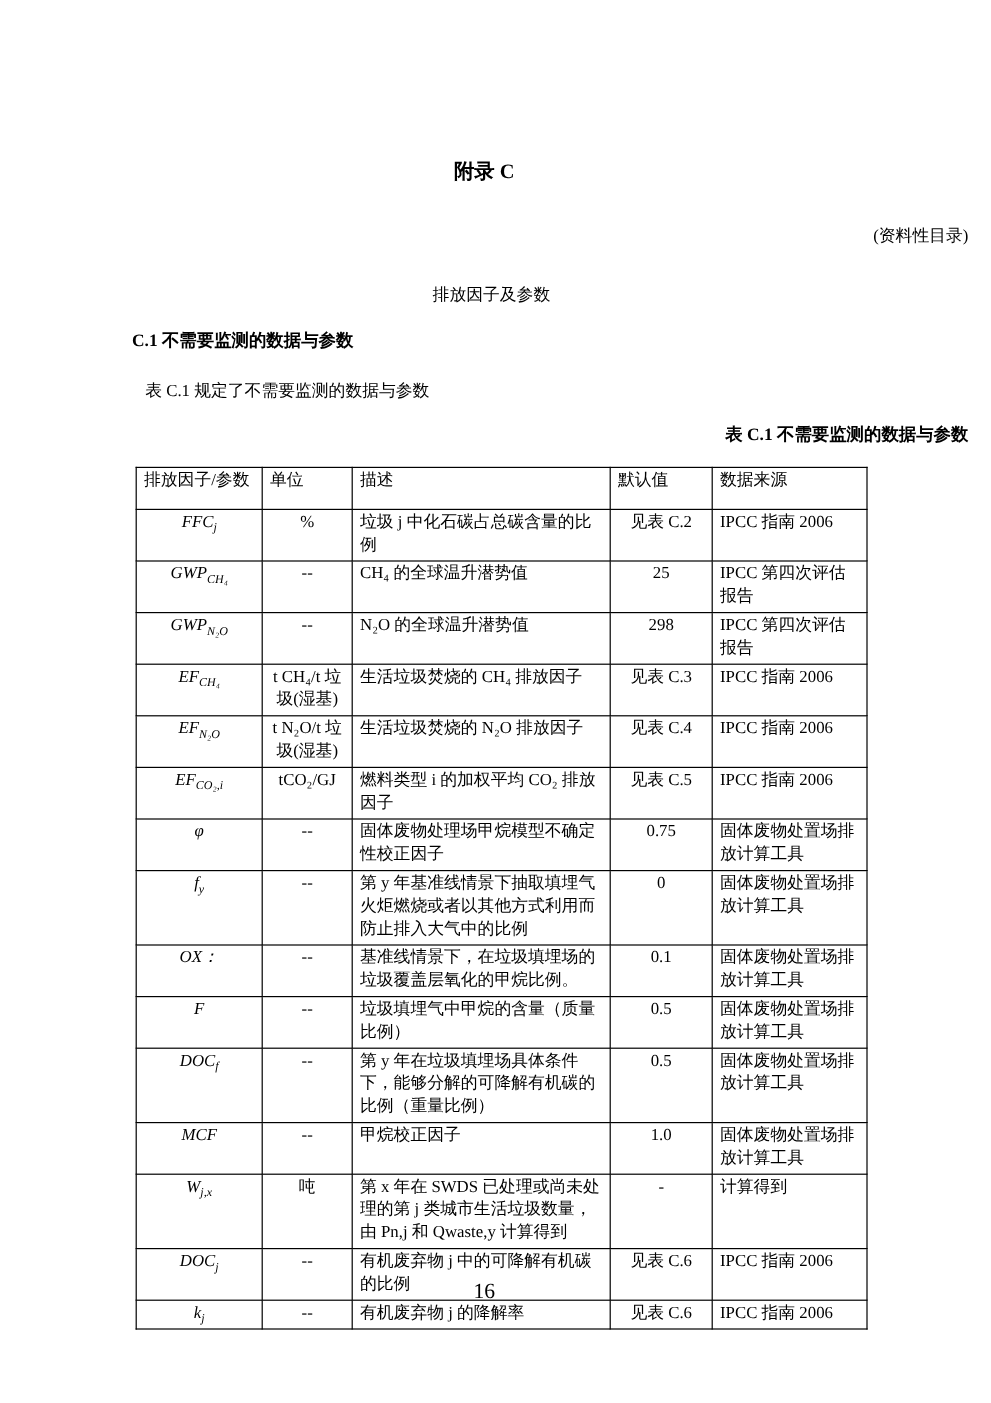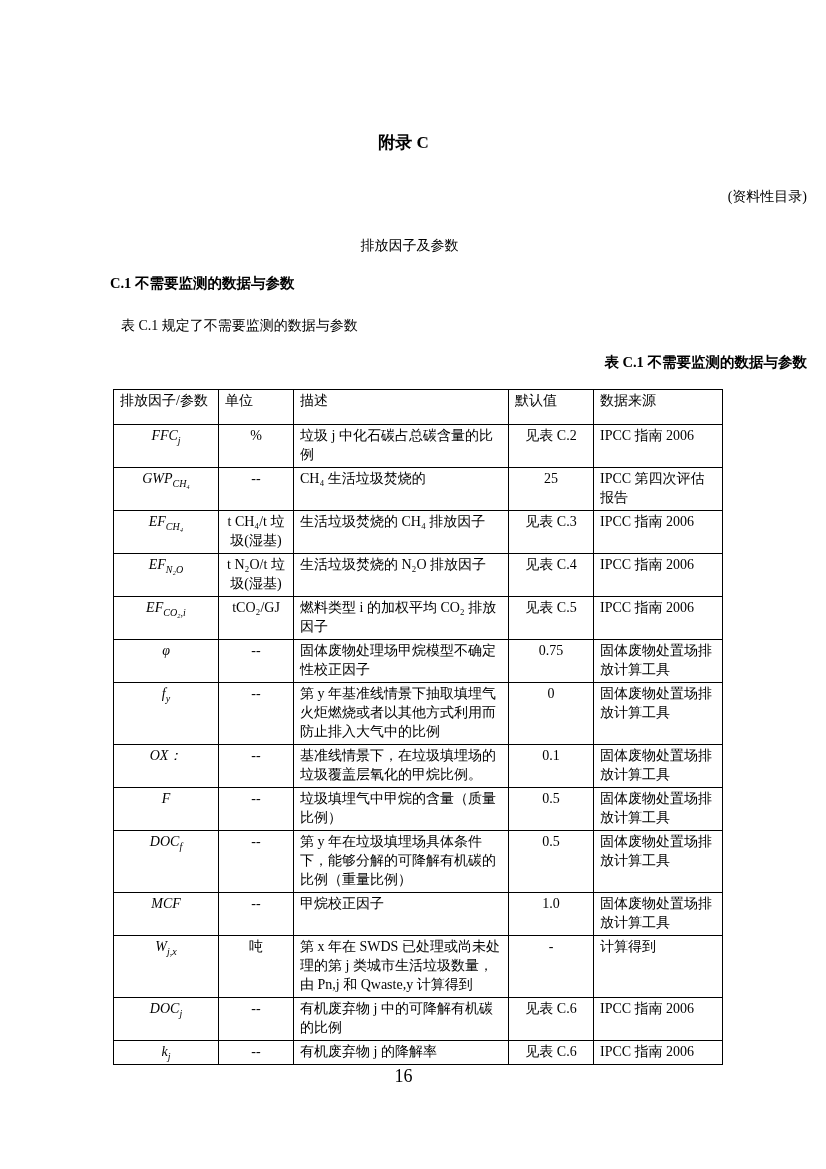--- a/index.html
+++ b/index.html
@@ -126,25 +126,32 @@
     <td class="param-cell"><span>FFC</span><sub>j</sub></td>
     <td class="unit-cell">%</td>
     <td class="desc-cell">垃圾 j 中化石碳占总碳含量的比例</td>
     <td class="default-cell">见表 C.2</td>
     <td class="source-cell">IPCC 指南 2006</td>
   </tr>
 
   <tr>
     <td class="param-cell"><span>GWP</span><sub>CH₄</sub></td>
     <td class="unit-cell">--</td>
-    <td class="desc-cell">CH₄ 生活垃圾焚烧的</td>
+    <td class="desc-cell">CH₄ 的全球温升潜势值</td>
     <td class="default-cell">25</td>
     <td class="source-cell">IPCC 第四次评估报告</td>
   </tr>
 
+  <tr>
+    <td class="param-cell"><span>GWP</span><sub>N₂O</sub></td>
+    <td class="unit-cell">--</td>
+    <td class="desc-cell">N₂O 的全球温升潜势值</td>
+    <td class="default-cell">298</td>
+    <td class="source-cell">IPCC 第四次评估报告</td>
+  </tr>
 
   <tr>
     <td class="param-cell"><span>EF</span><sub>CH₄</sub></td>
     <td class="unit-cell">t CH₄/t 垃圾(湿基)</td>
     <td class="desc-cell">生活垃圾焚烧的 CH₄ 排放因子</td>
     <td class="default-cell">见表 C.3</td>
     <td class="source-cell">IPCC 指南 2006</td>
   </tr>
 
   <tr>

